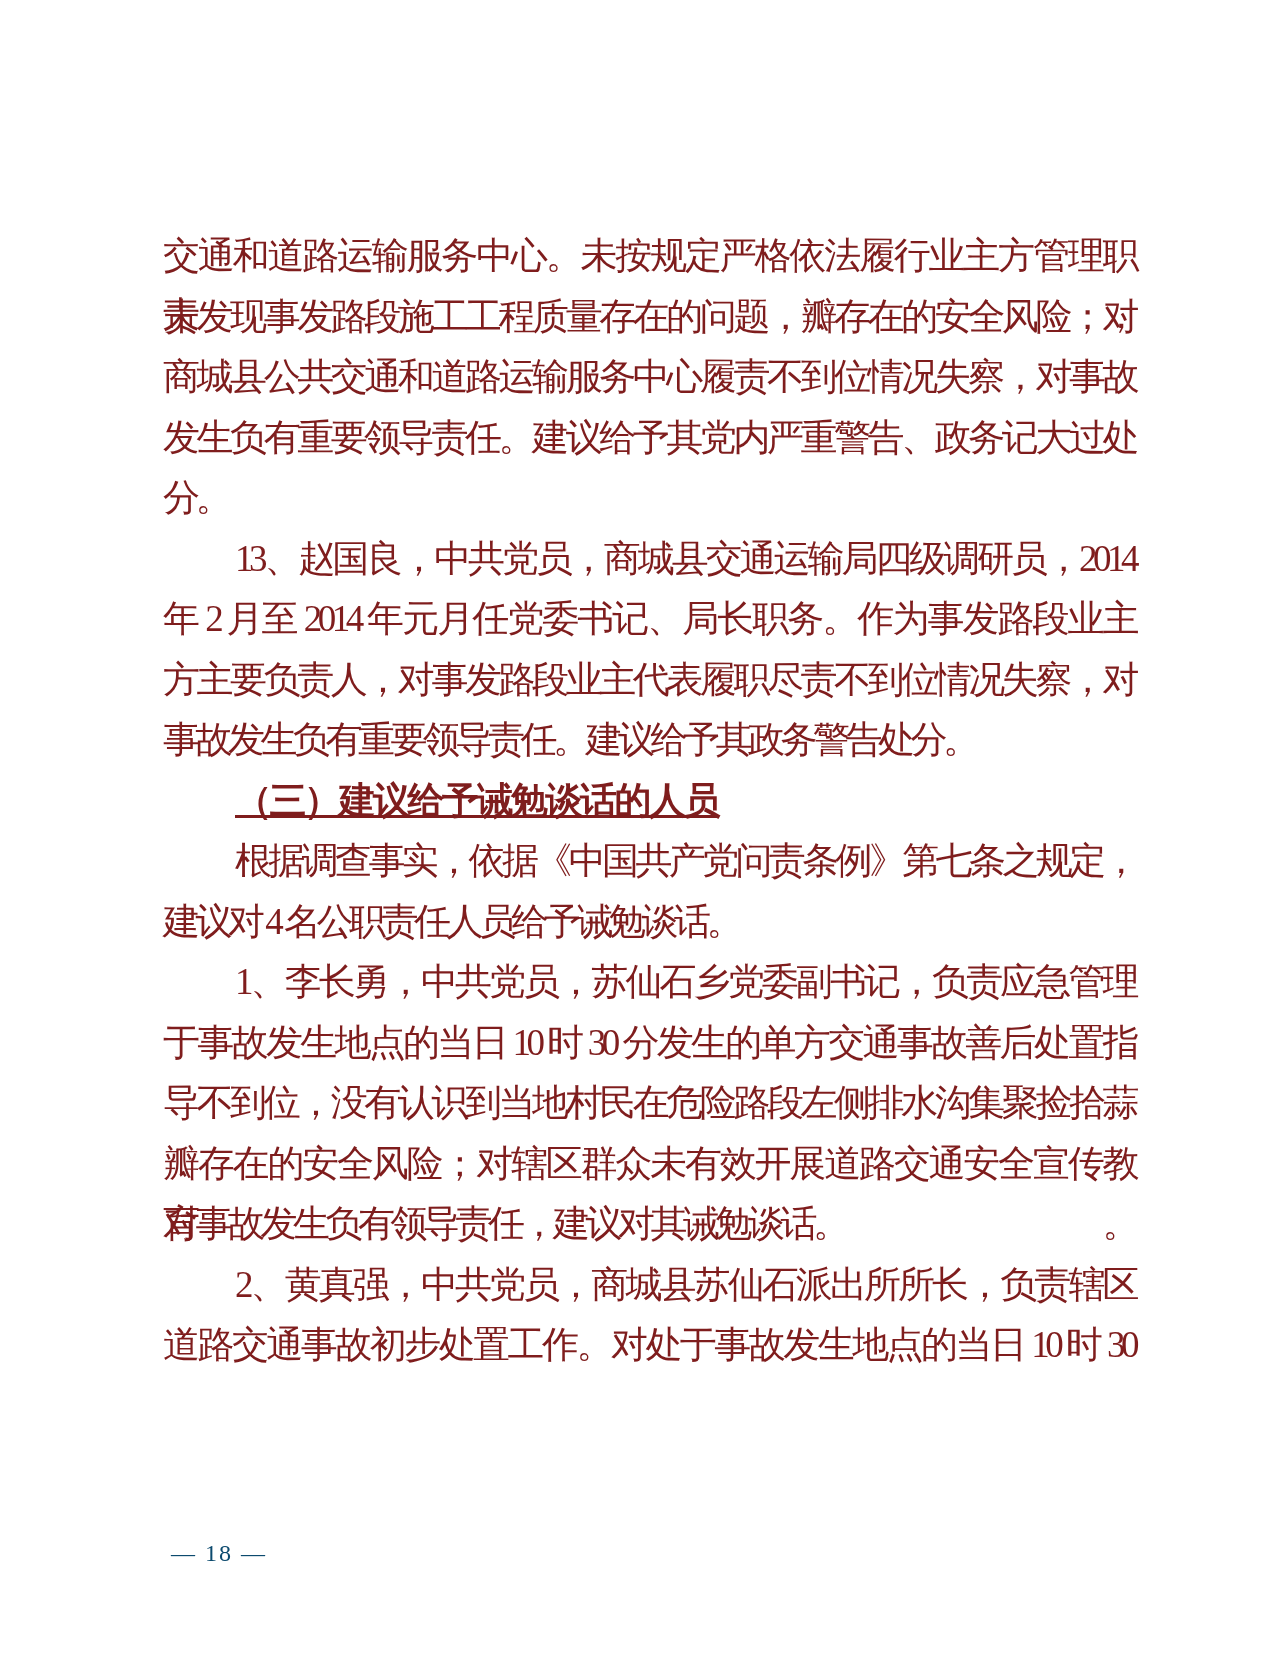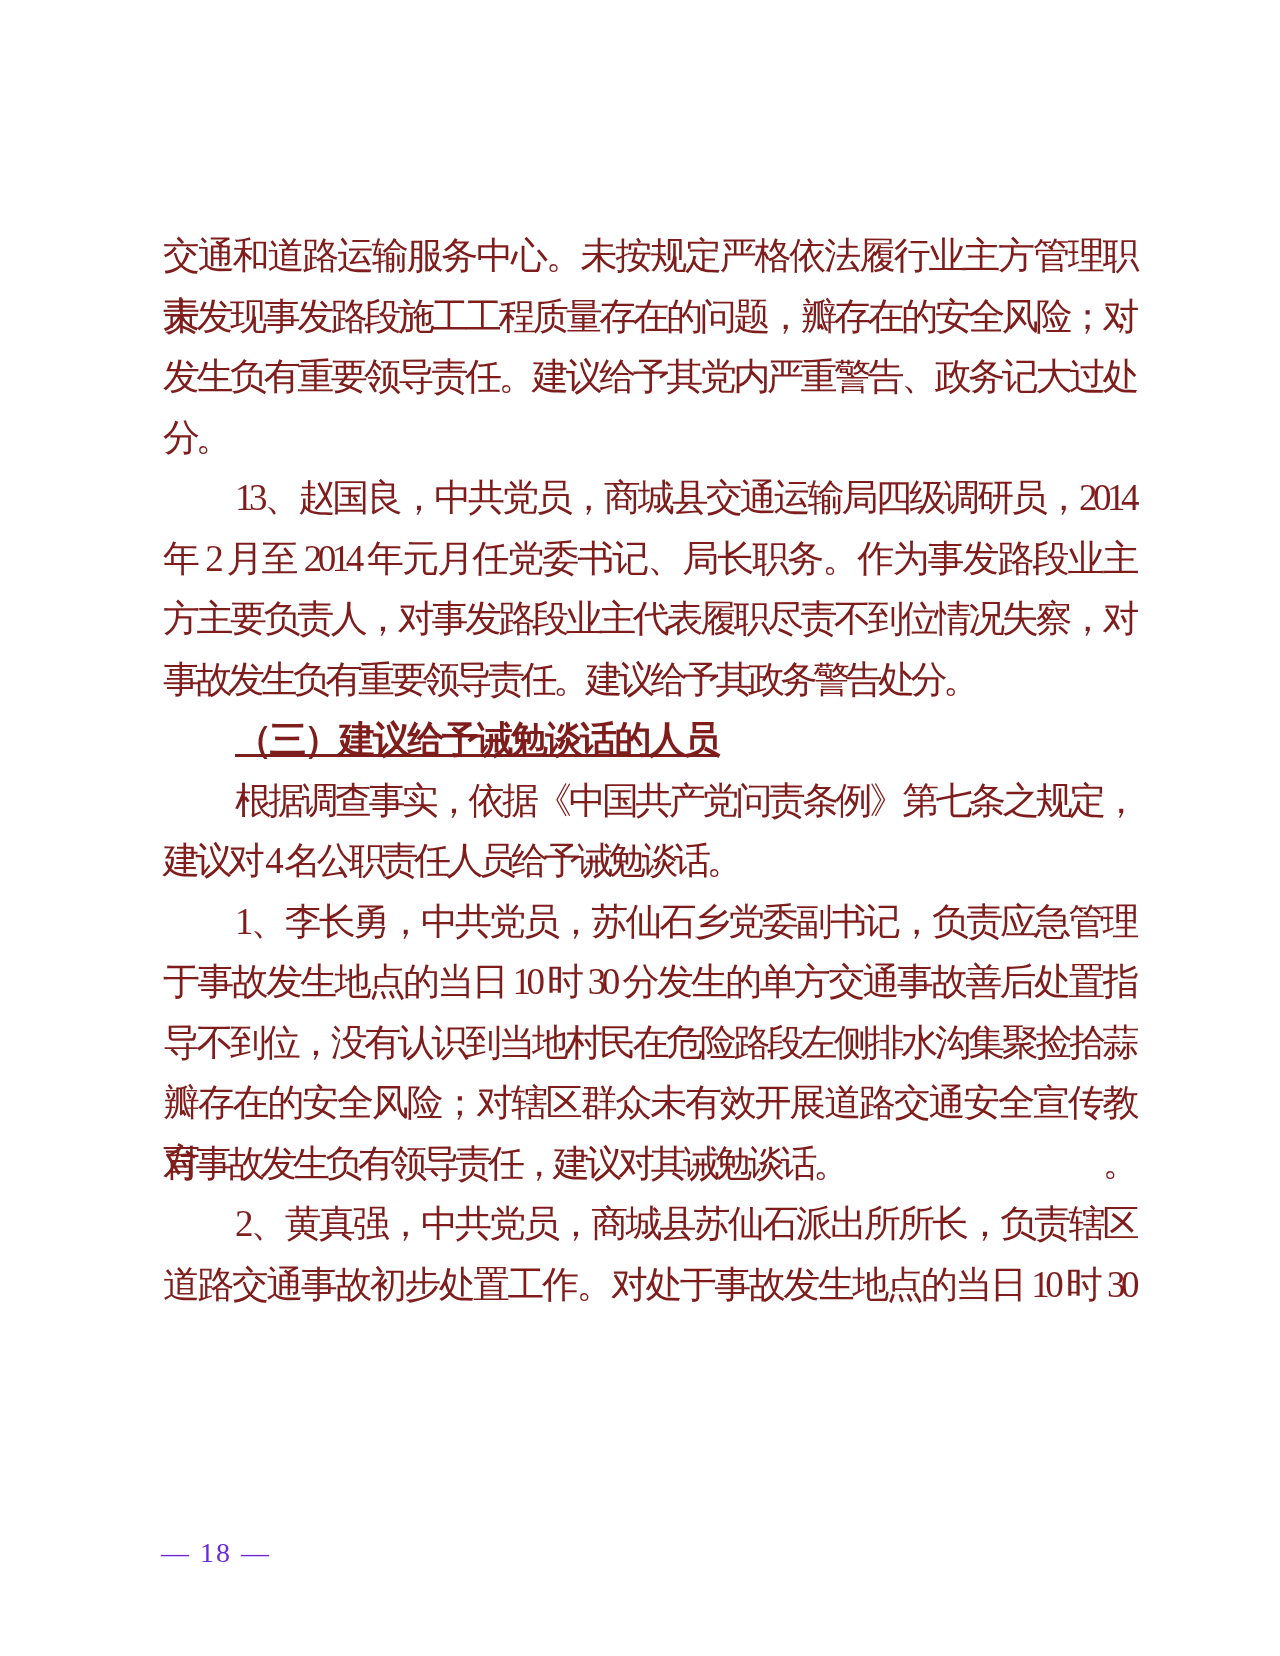--- a/index.html
+++ b/index.html
@@ -40,35 +40,36 @@
   .line.indent {
     text-indent: 72px;
   }
   .line.heading {
     font-weight: 700;
     letter-spacing: -2.5px;
     text-decoration: underline;
   }
   .page-number {
     position: absolute;
-    left: 161px;
+    left: 171px;
     top: 1533px;
-    font-size: 28px;
+    font-size: 24px;
     line-height: 40px;
     letter-spacing: 2px;
-    color: #6d28d9;
+    color: #0c4a6e;
   }
 </style>
 </head>
 <body>
 
 <div class="page">
   <div class="doc" id="doc">
       <div class="line justify">交通和道路运输服务中心。未按规定严格依法履行业主方管理职责，</div>
       <div class="line justify">未发现事发路段施工工程质量存在的问题，瓣存在的安全风险；对</div>
+      <div class="line justify">商城县公共交通和道路运输服务中心履责不到位情况失察，对事故</div>
       <div class="line justify">发生负有重要领导责任。建议给予其党内严重警告、政务记大过处</div>
       <div class="line">分。</div>
       <div class="line justify indent">13、赵国良，中共党员，商城县交通运输局四级调研员，2014</div>
       <div class="line justify">年 2 月至 2014 年元月任党委书记、局长职务。作为事发路段业主</div>
       <div class="line justify">方主要负责人，对事发路段业主代表履职尽责不到位情况失察，对</div>
       <div class="line">事故发生负有重要领导责任。建议给予其政务警告处分。</div>
       <div class="line heading indent">（三）建议给予诫勉谈话的人员</div>
       <div class="line justify indent">根据调查事实，依据《中国共产党问责条例》第七条之规定，</div>
       <div class="line">建议对 4 名公职责任人员给予诫勉谈话。</div>
       <div class="line justify indent">1、李长勇，中共党员，苏仙石乡党委副书记，负责应急管理</div>

